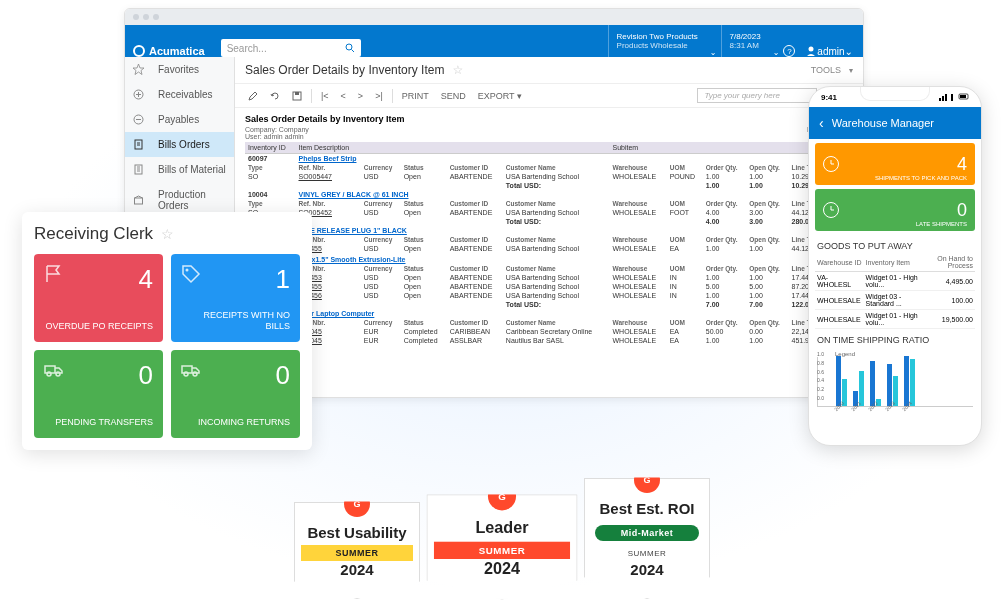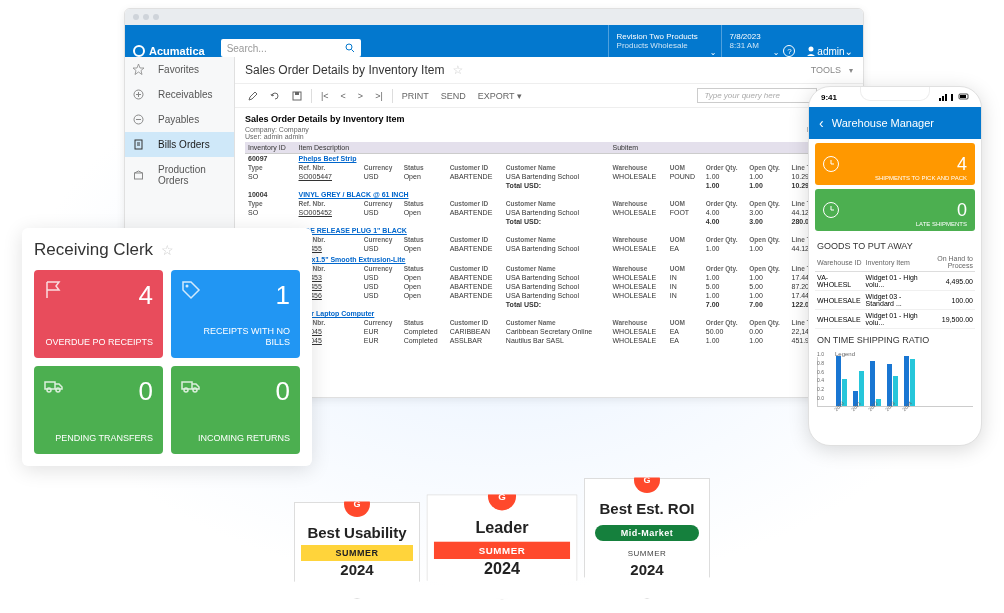--- a/index.html
+++ b/index.html
@@ -38,21 +38,21 @@
 .rpt-meta{display:flex;font-size:7px;color:#666;gap:30px}
 .rpt-table{width:100%;border-collapse:collapse;font-size:7px;margin-top:2px}
 .rpt-table th{background:#e4e0ec;text-align:left;padding:2px 3px;font-weight:normal;color:#333;border-bottom:1px solid #ccc}
 .rpt-table td{padding:1px 3px;color:#333;white-space:nowrap}
 .item-head{font-weight:bold;color:#333;padding-top:3px}
 .item-link{color:#0066cc;text-decoration:underline}
 .sub-head td{color:#666;font-weight:bold;font-size:6.5px}
 .total-row td{font-weight:bold}
 
 
-.clerk{position:absolute;left:22px;top:228px;width:290px;background:#fff;border-radius:6px;box-shadow:0 4px 20px rgba(0,0,0,0.12);padding:12px;z-index:3}
+.clerk{position:absolute;left:22px;top:212px;width:290px;background:#fff;border-radius:6px;box-shadow:0 4px 20px rgba(0,0,0,0.12);padding:12px;z-index:3}
 .clerk-title{font-size:17px;color:#333;margin-bottom:10px;display:flex;align-items:center;gap:8px}
 .tiles{display:grid;grid-template-columns:1fr 1fr;gap:8px}
 .tile{height:88px;border-radius:4px;color:#fff;padding:10px;display:flex;flex-direction:column;position:relative}
 .tile-red{background:#e84c5c}
 .tile-blue{background:#2196f3}
 .tile-green{background:#4caf50}
 .tile-num{font-size:26px;text-align:right;font-weight:300}
 .tile-label{font-size:9px;text-align:right;margin-top:auto;line-height:1.2}
 .tile-ico{position:absolute;left:10px;top:10px;width:20px;height:20px;opacity:0.8}
 
@@ -174,20 +174,31 @@
         </div>
         <div class="side-item active">
           <span class="side-ico">
             <svg width="11" height="11" viewBox="0 0 11 11">
               <rect x="2" y="1" width="7" height="9" fill="none" stroke="#333"></rect>
               <line x1="4" y1="4" x2="7" y2="4" stroke="#333"></line>
               <line x1="4" y1="6" x2="7" y2="6" stroke="#333"></line>
             </svg>
           </span>
           <span>Bills Orders</span>
+        </div>
+        <div class="side-item ">
+          <span class="side-ico">
+            <svg width="11" height="11" viewBox="0 0 11 11">
+              <rect x="2" y="1" width="7" height="9" fill="none" stroke="#888"></rect>
+              <line x1="4" y1="3" x2="7" y2="3" stroke="#888"></line>
+              <line x1="4" y1="5" x2="7" y2="5" stroke="#888"></line>
+              <line x1="4" y1="7" x2="7" y2="7" stroke="#888"></line>
+            </svg>
+          </span>
+          <span>Bills of Material</span>
         </div>
         <div class="side-item ">
           <span class="side-ico">
             <svg width="11" height="11" viewBox="0 0 11 11">
               <rect x="1.5" y="3" width="8" height="6" fill="none" stroke="#888"></rect>
               <path d="M1.5 3 L5.5 1 L9.5 3" fill="none" stroke="#888"></path>
             </svg>
           </span>
           <span>Production Orders</span>
         </div>

